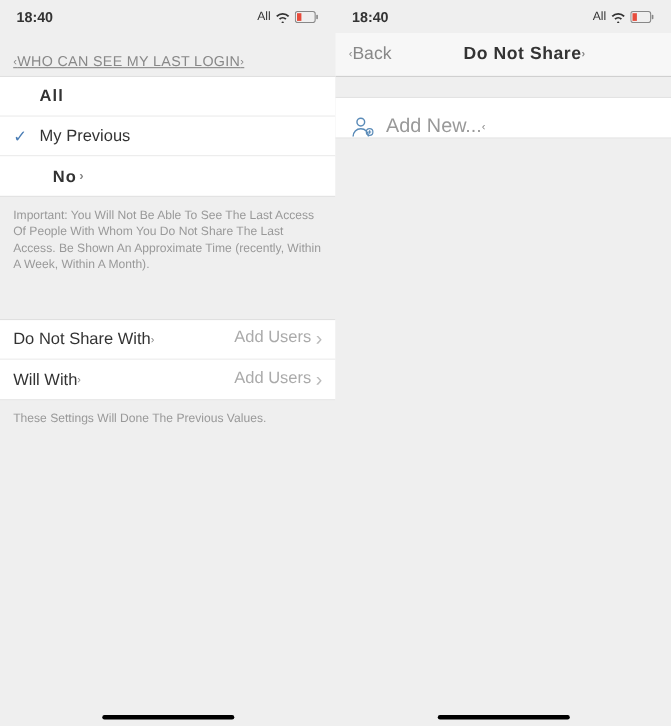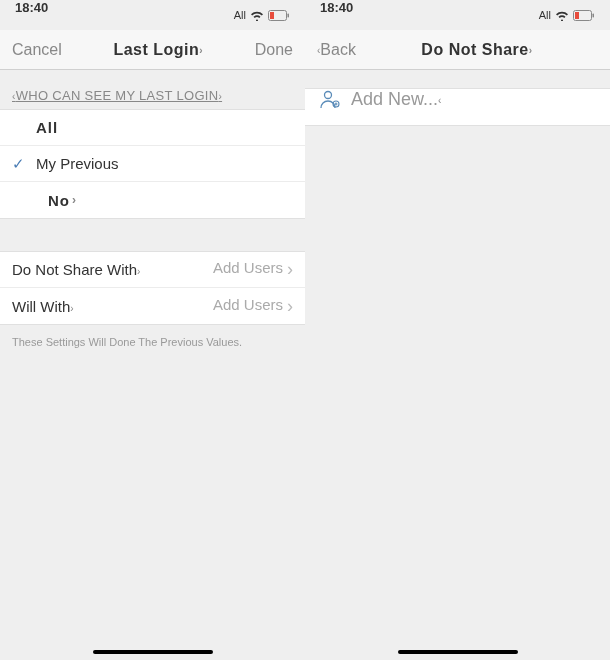--- a/index.html
+++ b/index.html
@@ -13,20 +13,21 @@
     }
     .screen {
       width: 305px;
       height: 660px;
       position: relative;
       background: #efefef;
     }
     .status-bar {
       height: 30px;
       display: flex;
+      align-items: center;
       justify-content: space-between;
       padding: 0 15px;
       font-size: 13px;
       font-weight: 600;
       color: #333;
     }
     .status-left { flex: 1; }
     .status-right { flex: 1; display: flex; justify-content: flex-end; align-items: center; gap: 4px; }
     .status-right-text { font-size: 11px; font-weight: 500; }
     .nav-bar {
@@ -115,21 +116,21 @@
       height: 4px;
       background: #000;
       border-radius: 2px;
     }
     
     .add-new-bar {
       margin-top: 18px;
       background: #fff;
       height: 38px;
       display: flex;
-      align-items: flex-start;
+      align-items: flex-end;
       padding: 0 14px;
       gap: 10px;
       border-top: 1px solid #e0e0e0;
       border-bottom: 1px solid #e0e0e0;
     }
     .add-text {
       font-size: 18px;
       color: #999;
     }
     .add-icon svg { display:block; }
@@ -152,42 +153,38 @@
       <span class="battery-icon">
         <svg width="22" height="11" viewBox="0 0 22 11">
             <rect x="0.5" y="0.5" width="18" height="10" rx="2" fill="none" stroke="#888" stroke-width="1"></rect>
             <rect x="2" y="2" width="4" height="7" fill="#e74c3c"></rect>
             <rect x="19.5" y="3.5" width="1.5" height="4" rx="0.7" fill="#888"></rect>
           </svg>
       </span>
     </div>
   </div>
 
-  <div class="nav-bar">
-    <div class="nav-left">Cancel</div>
-    <div class="nav-title"><span>Last Login</span><span class="small-chev">›</span></div>
-    <div class="nav-right">Done</div>
-  </div>
 
   <div class="section-header"><span class="small-chev">‹</span><span>WHO CAN SEE MY LAST LOGIN</span><span class="small-chev">›</span></div>
 
   <div class="list">
     <div class="list-item bold-item">
       <span>All</span>
     </div>
     <div class="list-item">
       <span class="check">✓</span>
       <span>My Previous</span>
     </div>
     <div class="list-item bold-item">
       <span>No</span>
         <span class="chev">›</span>
     </div>
   </div>
 
+  <div class="footer-text">Important: You Will Not Be Able To See The Last Access Of People With Whom You Do Not Share The Last Access. Be Shown An Approximate Time (recently, Within A Week, Within A Month).</div>
 
   <div class="share-list">
     <div class="share-item">
       <span class="share-label"><span>Do Not Share With</span><span class="small-chev">›</span></span>
       <span class="share-action">
         <span>Add Users</span>
         <span class="chev2">›</span>
       </span>
     </div>
     <div class="share-item">

